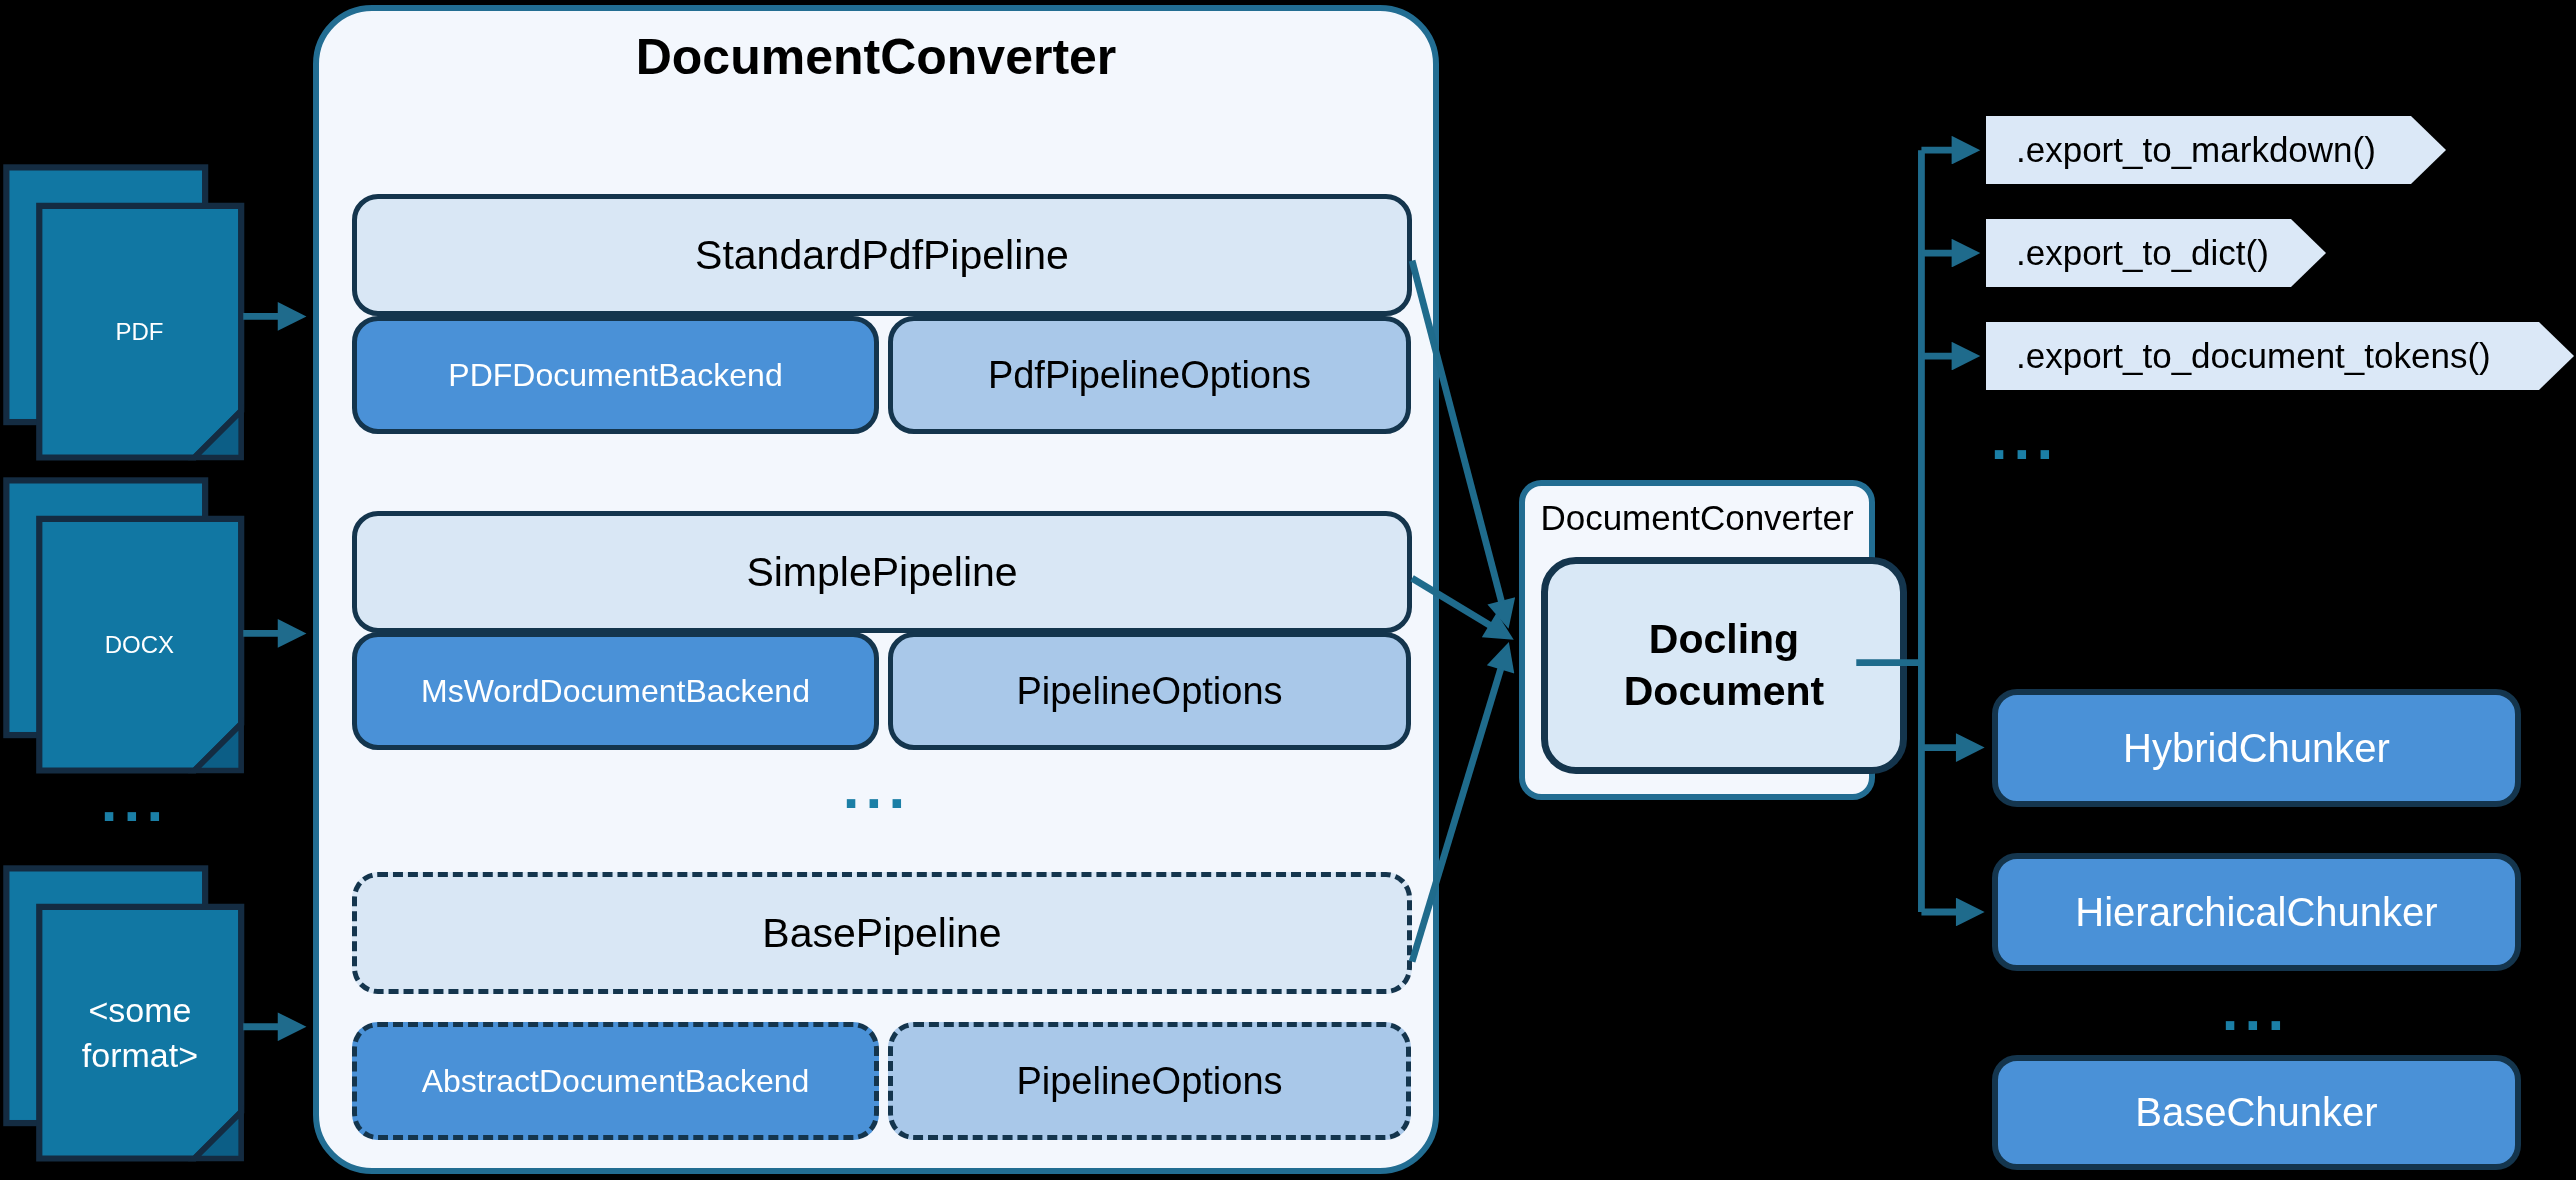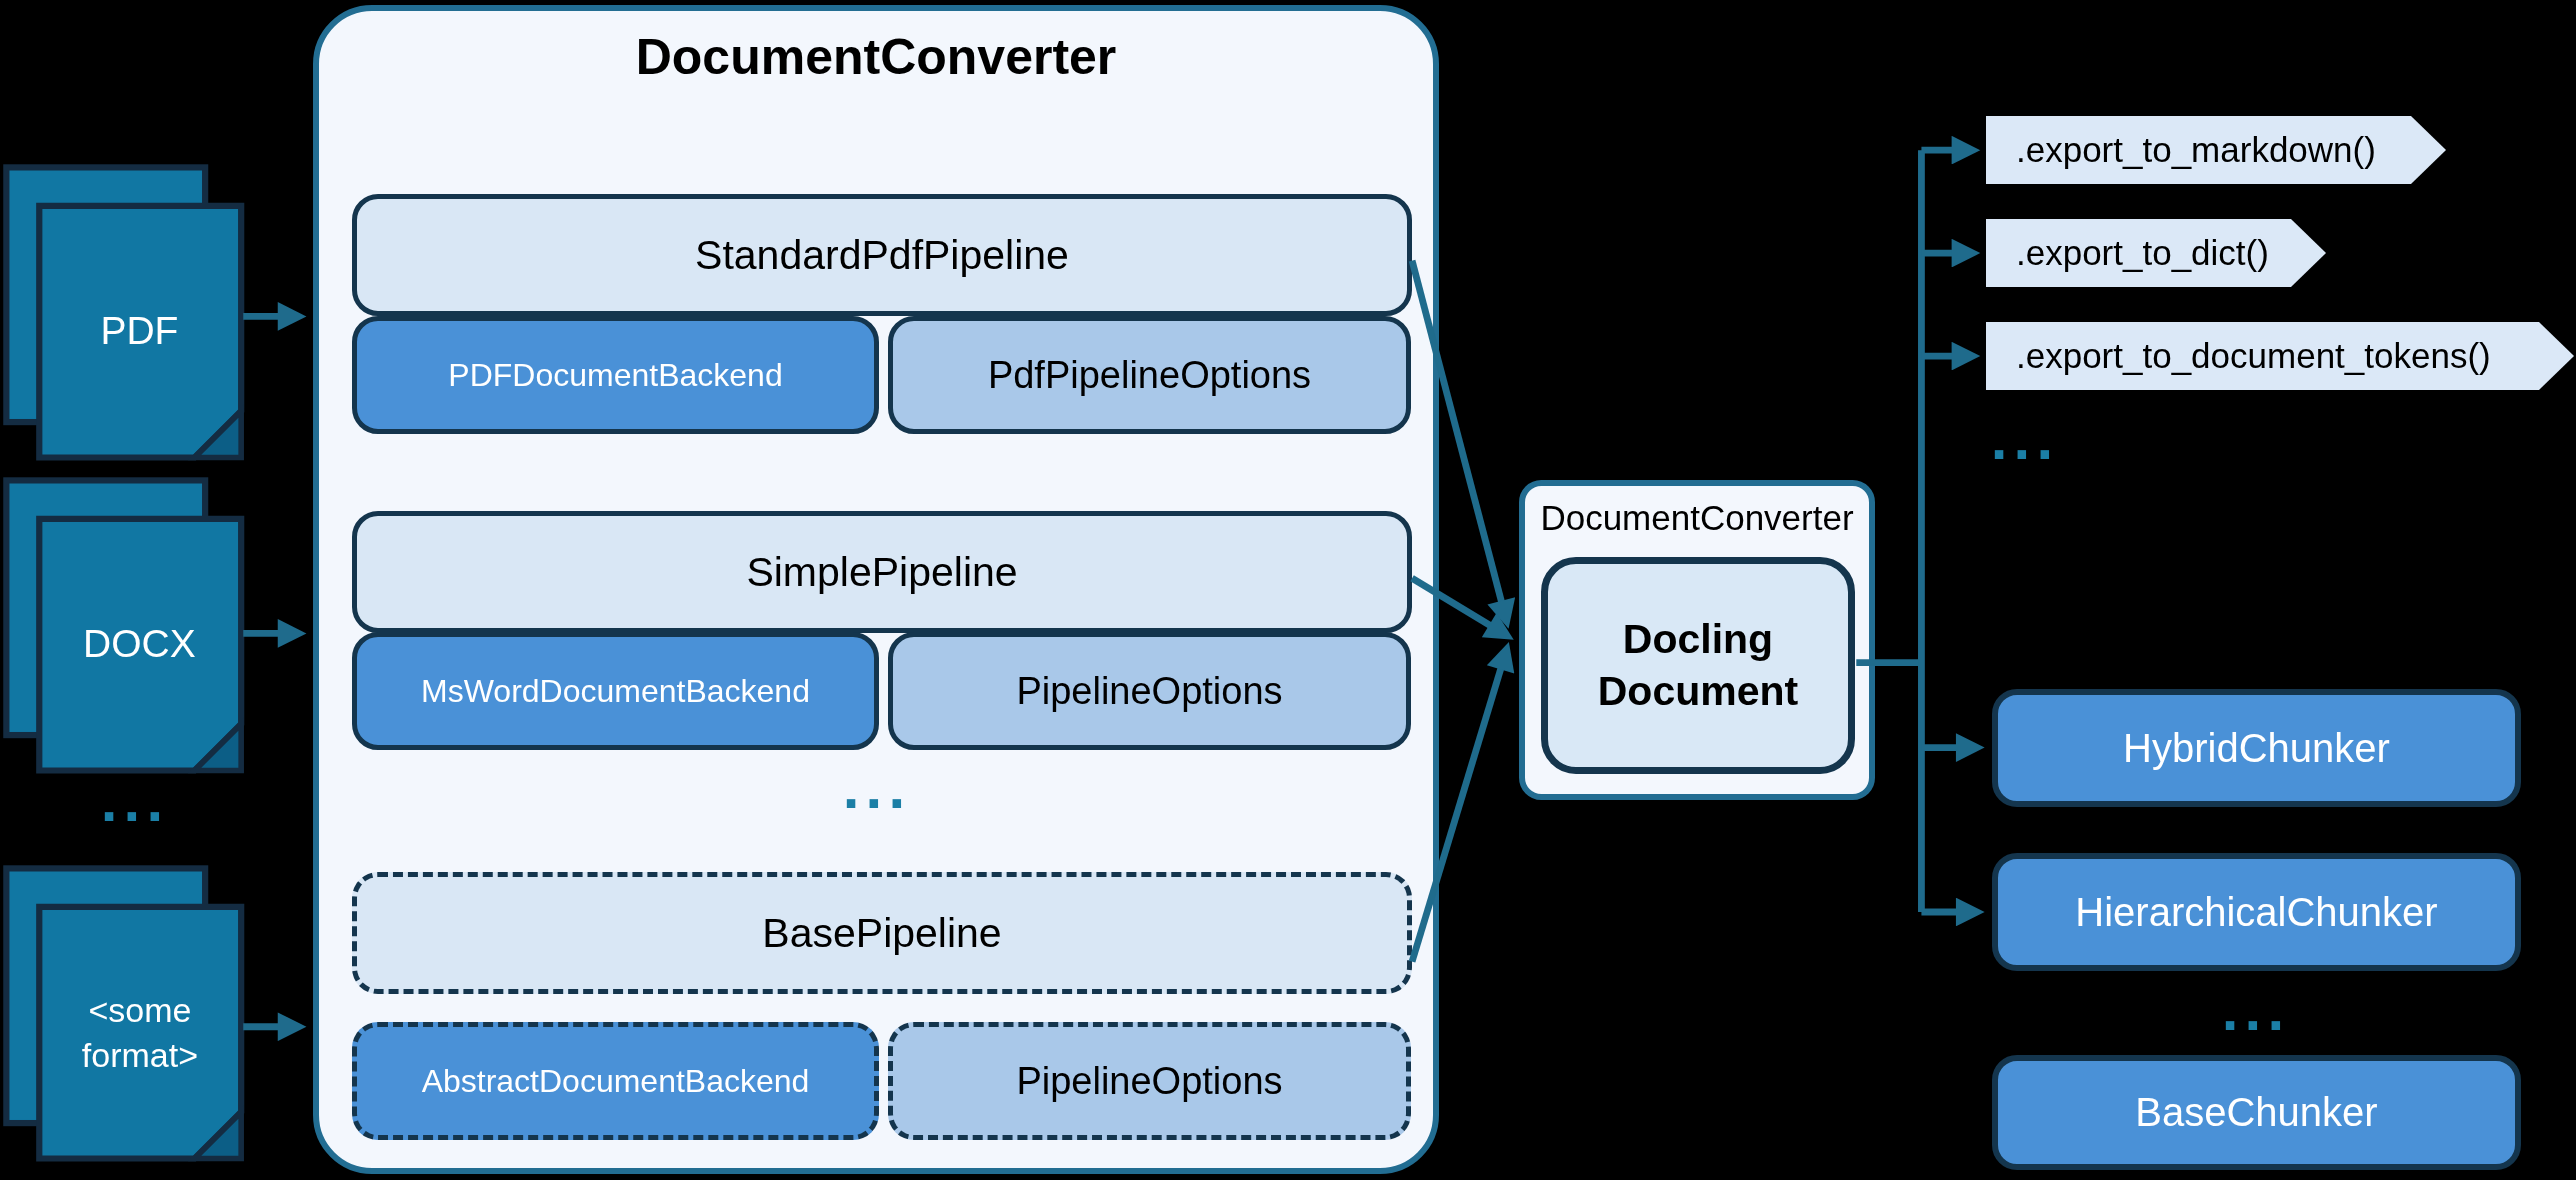--- a/index.html
+++ b/index.html
@@ -49,21 +49,21 @@
   }
 
   
   .chunk{
     background:#4a91d7;border:6.2px solid #14354d;border-radius:25px;
     font-size:40px;color:#fff;
   }
 
   
   .doclabel{color:#fff;line-height:1.3;}
-  .lbl-big{font-size:39px;}
+  .lbl-big{font-size:24px;}
   .lbl-small{font-size:34px;}
 
   .dots{
     color:#1b7fa6;font-weight:700;font-size:60px;letter-spacing:6.2px;
     text-align:center;line-height:1;
   }
 
   svg.wires{position:absolute;left:0;top:0;z-index:6;pointer-events:none;}
   .overlay{z-index:4;}
 </style>
@@ -114,21 +114,21 @@
   <div class="abs flexc options overlay" style="left:888px;top:632px;width:523px;height:118px;">PipelineOptions</div>
 
   <div class="abs dots overlay" style="left:815px;top:758px;width:124px;">...</div>
 
   <div class="abs flexc hdr dashed overlay" style="left:352px;top:872px;width:1060px;height:122px;">BasePipeline</div>
   <div class="abs flexc backend dashed overlay" style="left:352px;top:1022px;width:527px;height:118px;">AbstractDocumentBackend</div>
   <div class="abs flexc options dashed overlay" style="left:888px;top:1022px;width:523px;height:118px;">PipelineOptions</div>
 
   <div class="abs cr overlay" style="left:1519px;top:480px;width:356px;height:320px;"></div>
   <div class="abs flexc cr-title overlay" style="left:1519px;top:493px;width:356px;height:50px;">DocumentConverter</div>
-  <div class="abs flexc docdoc overlay" style="left:1541px;top:557px;width:314px;height:217px;">Docling Document</div>
+  <div class="abs flexc docdoc overlay" style="left:1541px;top:557px;width:366px;height:217px;">Docling Document</div>
 
   <div class="abs chev overlay" style="left:1986px;top:116px;width:460px;height:68px;">.export_to_markdown()</div>
   <div class="abs chev overlay" style="left:1986px;top:219px;width:340px;height:68px;">.export_to_dict()</div>
   <div class="abs chev overlay" style="left:1986px;top:322px;width:588px;height:68px;">.export_to_document_tokens()</div>
 
   <div class="abs dots overlay" style="left:1963px;top:409px;width:124px;">...</div>
 
   <div class="abs flexc chunk overlay" style="left:1992px;top:689px;width:529px;height:118px;">HybridChunker</div>
   <div class="abs flexc chunk overlay" style="left:1992px;top:853px;width:529px;height:118px;">HierarchicalChunker</div>
   <div class="abs dots overlay" style="left:2194px;top:980px;width:124px;">...</div>

